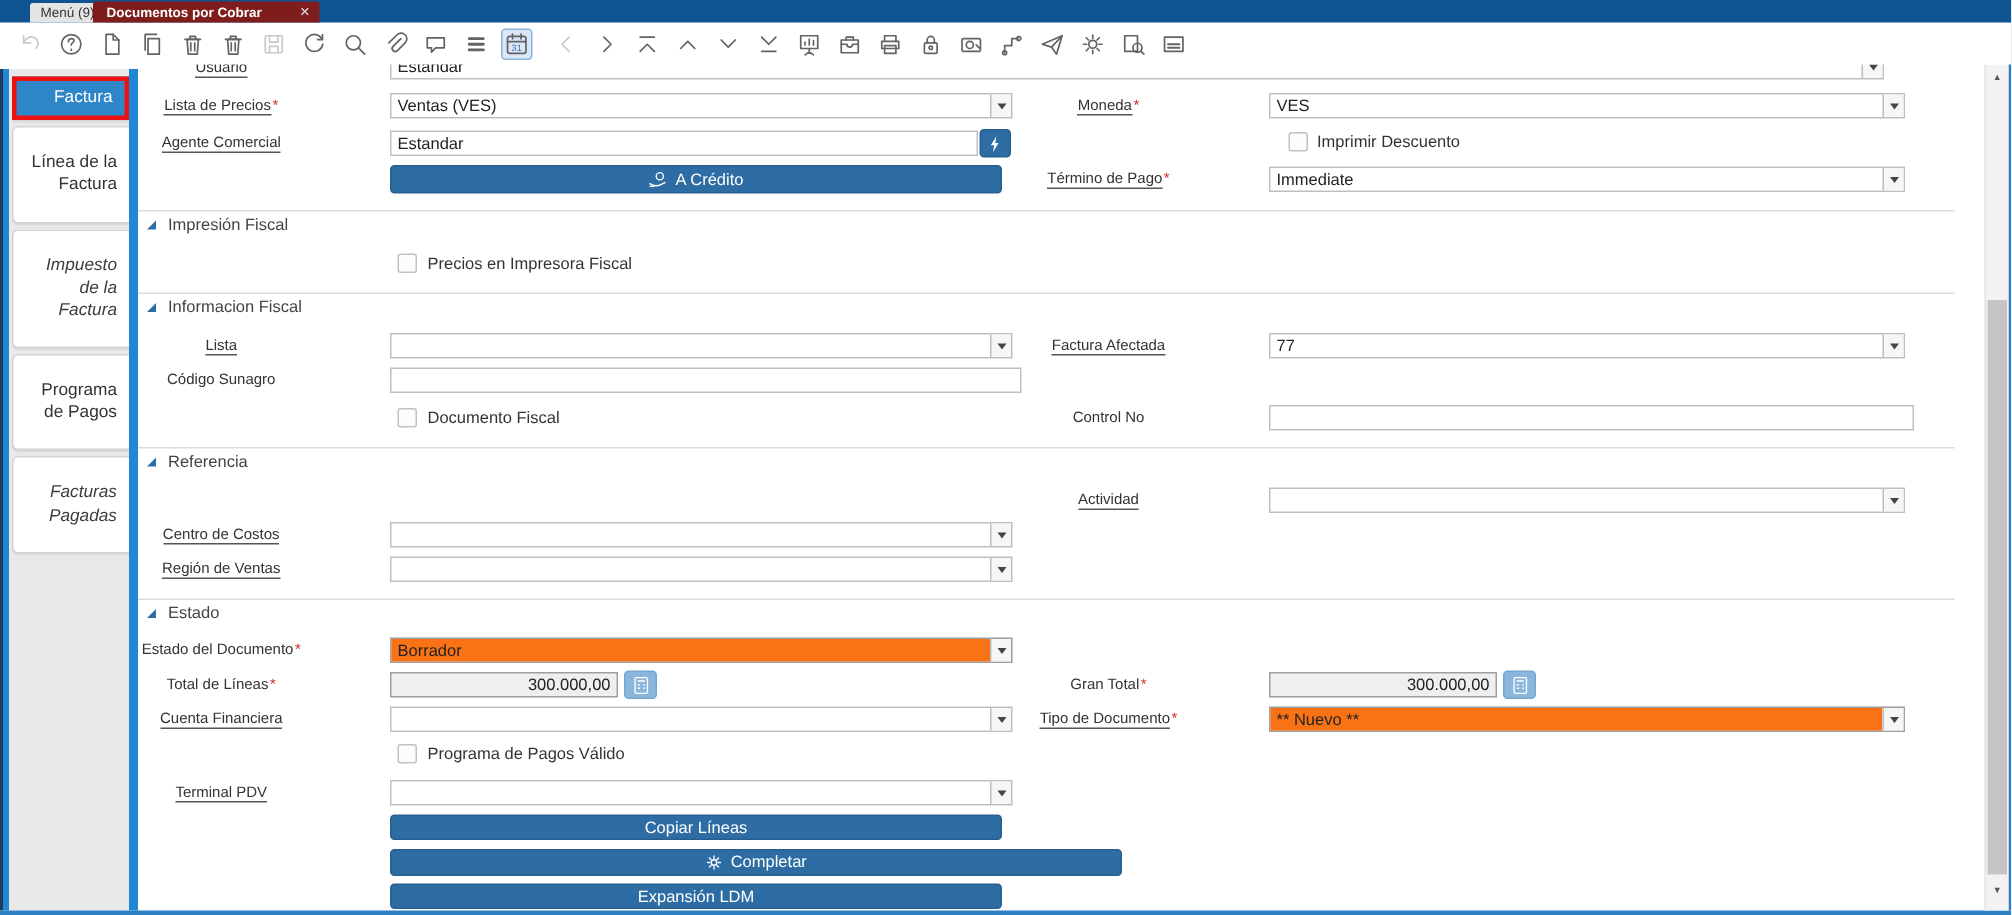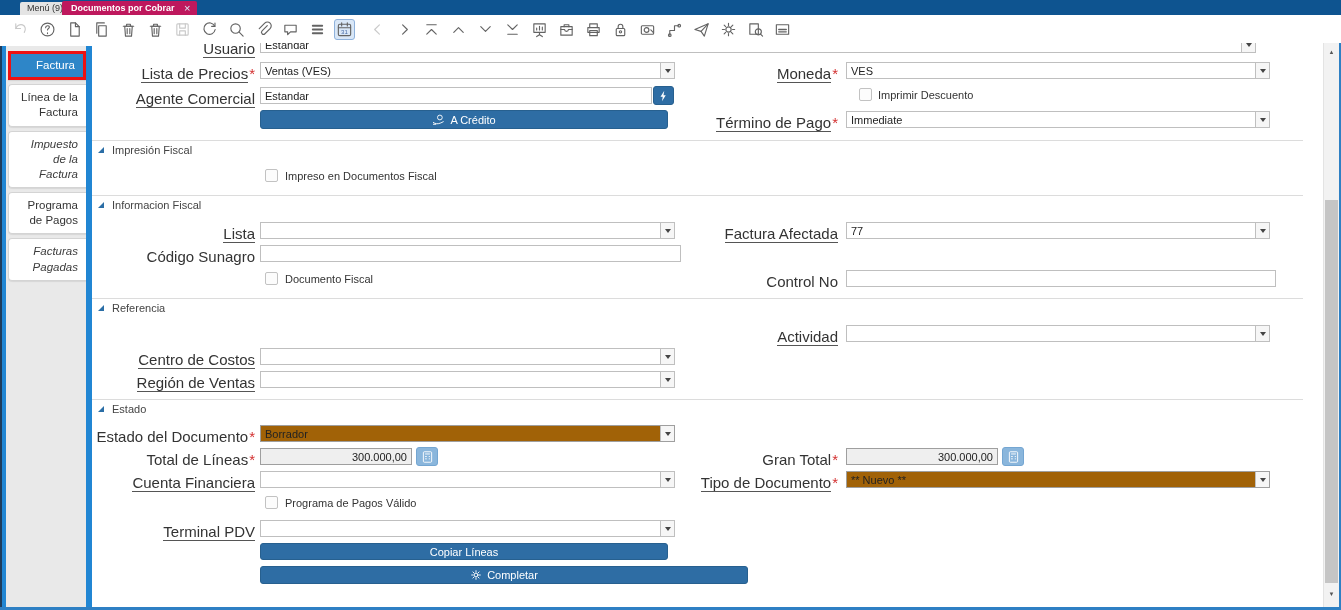--- a/index.html
+++ b/index.html
@@ -1,21 +1,21 @@
 <!DOCTYPE html>
 <html><head>
 <meta charset="utf-8">
 <style>
   html,body{margin:0;padding:0}
   #app{position:relative;width:1341px;height:610px;background:#fff;font-family:"Liberation Sans",sans-serif;overflow:hidden}
 
   
   .topbar{position:absolute;left:0;top:0;width:1341px;height:15px;background:#0e5490;z-index:20}
   .tab-menu{position:absolute;left:20px;top:2px;height:13px;line-height:13px;padding:0 7px;background:#e4e4e4;color:#333;font-size:9px;border-radius:2px 2px 0 0;cursor:pointer;white-space:nowrap}
-  .tab-doc{position:absolute;left:62px;top:1px;height:14px;line-height:14px;padding:0 22px 0 9px;background:#be185d;color:#fff;font-size:9px;font-weight:bold;border-radius:2px 2px 0 0;cursor:pointer;white-space:nowrap}
+  .tab-doc{position:absolute;left:62px;top:1px;height:14px;line-height:14px;padding:0 38px 0 9px;background:#7f1d1d;color:#fff;font-size:9px;font-weight:bold;border-radius:2px 2px 0 0;cursor:pointer;white-space:nowrap}
   .closex{position:absolute;right:6px;top:0;font-size:11px;font-weight:normal;color:#dcebf8;cursor:pointer;line-height:14px}
 
   
   .toolbar{position:absolute;left:0;top:15px;width:1341px;height:28px;background:#fff;display:flex;align-items:center;padding-left:10px;box-sizing:border-box;z-index:10}
   .tbtn{width:21px;height:21px;margin-right:6px;background:none;border:0;padding:1px;display:flex;align-items:center;justify-content:center;cursor:pointer;flex:0 0 auto}
   .tbtn svg{width:17px;height:17px;stroke:#636363;fill:none;stroke-width:1.2;stroke-linecap:round;stroke-linejoin:round}
   .tbtn.dis svg{stroke:#c9c9c9}
   .tbtn.act{background:#d9e7f7;border:1px solid #8fb2dc;border-radius:3px}
   .tbtn.gap{margin-left:6px}
 
@@ -23,43 +23,43 @@
   .edge{position:absolute;top:46px;height:561px}
   .e-dark{left:0;width:2px;background:#1d3c5c}
   .e-blue1{left:2px;width:4px;background:#2186d3}
   .e-gray{left:6px;width:80px;background:#e9e9e9}
   .e-blue2{left:86px;width:6px;background:#2186d3}
   .frame-bottom{position:absolute;left:0;top:607px;width:1341px;height:3px;background:#2e80c4}
   .frame-right{position:absolute;left:1339px;top:15px;width:2px;height:592px;background:#2e80c4}
 
   
   .stabs{position:absolute;left:8px;top:51px;width:78px;z-index:5}
-  .stab{box-sizing:border-box;width:78px;margin-bottom:4px;background:#fff;border:1px solid #d4d4d4;border-right:0;border-radius:4px 0 0 4px;padding:5px 8px;font-size:11.5px;color:#333;text-align:right;line-height:1.32;cursor:pointer;box-shadow:0 1px 1px rgba(0,0,0,.08)}
+  .stab{box-sizing:border-box;width:78px;margin-bottom:4px;background:#fff;border:1px solid #d4d4d4;border-right:0;border-radius:4px 0 0 4px;padding:16px 8px;font-size:11.5px;color:#333;text-align:right;line-height:1.32;cursor:pointer;box-shadow:0 1px 1px rgba(0,0,0,.08)}
   .stab.italic{font-style:italic;color:#3c3c3c}
   .stab.active{background:#2e86c8;color:#fff;border:3px solid #ee1111;border-radius:0;padding:4px 8px;font-weight:normal}
 
   
   .hr{position:absolute;left:92px;width:1211px;height:1px;background:#dcdcdc}
   .sec{position:absolute;left:98px;font-size:11px;font-weight:normal;color:#444;display:flex;align-items:center;gap:8px}
   .tri{width:0;height:0;border-bottom:6px solid #2b6ea6;border-left:6px solid transparent;display:inline-block}
 
   
-  .lbl{position:absolute;font-size:15px;color:#333;white-space:nowrap;text-align:right}
+  .lbl{position:absolute;font-size:10px;color:#333;white-space:nowrap;text-align:center}
   .lblL{left:40px;width:215px}
   .lblR{left:640px;width:198px}
   .u .t{border-bottom:1px solid #555;padding-bottom:0}
   .req{color:#d32f2f;margin-left:1px}
 
   
   .combo{position:absolute;display:flex;height:17px;border:1px solid #bfbfbf;background:#fff;box-sizing:border-box}
   .combo input{flex:1;min-width:0;border:0;outline:none;padding:0 4px;font-family:"Liberation Sans",sans-serif;font-size:11px;color:#222;background:transparent}
   .dd{width:14px;box-sizing:border-box;border:0;border-left:1px solid #bfbfbf;background:#f6f6f6;display:flex;align-items:center;justify-content:center;padding:0;cursor:pointer}
   .caret{width:0;height:0;border-left:3.5px solid transparent;border-right:3.5px solid transparent;border-top:4px solid #444}
   .combo.ro{border-color:#9f9f9f;background:#efefef}
-  .combo.ro input{background:#a16207}
+  .combo.ro input{background:#f97316}
   .txt{position:absolute;box-sizing:border-box;height:17px;border:1px solid #bfbfbf;padding:0 4px;font-family:"Liberation Sans",sans-serif;font-size:11px;color:#222;outline:none;background:#fff}
   .txt.num{background:#efefef;border-color:#9f9f9f;text-align:right}
 
   .cb{position:absolute;width:13px;height:13px;box-sizing:border-box;border:1px solid #c2c2c2;border-radius:2px;background:#fcfcfc;cursor:pointer}
   .cbl{position:absolute;font-size:11px;color:#333;white-space:nowrap}
 
   .abtn{position:absolute;box-sizing:border-box;background:#2e6da4;border:1px solid #27608f;border-radius:3px;color:#fff;font-size:11px;display:flex;align-items:center;justify-content:center;gap:5px;cursor:pointer;padding:0}
   .calc{position:absolute;width:22px;height:19px;box-sizing:border-box;background:#8ab6dc;border:1px solid #74a6d2;border-radius:3px;display:flex;align-items:center;justify-content:center;cursor:pointer;padding:0}
   .zoombtn{position:absolute;width:21px;height:19px;box-sizing:border-box;background:#2e6da4;border:1px solid #27608f;border-radius:3px;display:flex;align-items:center;justify-content:center;cursor:pointer;padding:0}
 
@@ -123,21 +123,21 @@
         <span class="caret"></span>
       </button>
   </div>
 
   <div class="hr" style="top:140px"></div>
   <div class="sec" style="top:144px">
     <span class="tri"></span>
     <span>Impresión Fiscal</span>
   </div>
   <span class="cb" style="left:265px;top:169px"></span>
-  <span class="cbl" style="left:285px;top:170px">Impreso en Documentos Fiscal</span>
+  <span class="cbl" style="left:285px;top:170px">Precios en Impresora Fiscal</span>
 
   <div class="hr" style="top:195px"></div>
   <div class="sec" style="top:199px">
     <span class="tri"></span>
     <span>Informacion Fiscal</span>
   </div>
 
   <div class="lbl lblL u" style="top:225px"><span class="t">Lista</span></div>
   <div class="combo" style="left:260px;top:222px;width:415px">
     <input value="" style="">
@@ -251,20 +251,23 @@
 
   <button class="abtn" style="left:260px;top:543px;width:408px;height:17px">
     <span>Copiar Líneas</span>
   </button>
   <button class="abtn" style="left:260px;top:566px;width:488px;height:18px">
     <svg viewBox="0 0 18 18" width="12" height="12" style="stroke:#fff;fill:none;stroke-width:1.4;stroke-linecap:round">
         <circle cx="9" cy="9" r="2.8"></circle>
         <path d="M9 2.5v2.2M9 13.3v2.2M2.5 9h2.2M13.3 9h2.2M4.4 4.4l1.6 1.6M12 12l1.6 1.6M13.6 4.4 12 6M6 12l-1.6 1.6"></path>
       </svg>
     <span>Completar</span>
+  </button>
+  <button class="abtn" style="left:260px;top:589px;width:408px;height:17px">
+    <span>Expansión LDM</span>
   </button>
 
   <div class="topbar">
     <div class="tab-menu">Menú (9)</div>
     <div class="tab-doc">
       <span>Documentos por Cobrar</span>
       <span class="closex">×</span>
     </div>
   </div>
 

